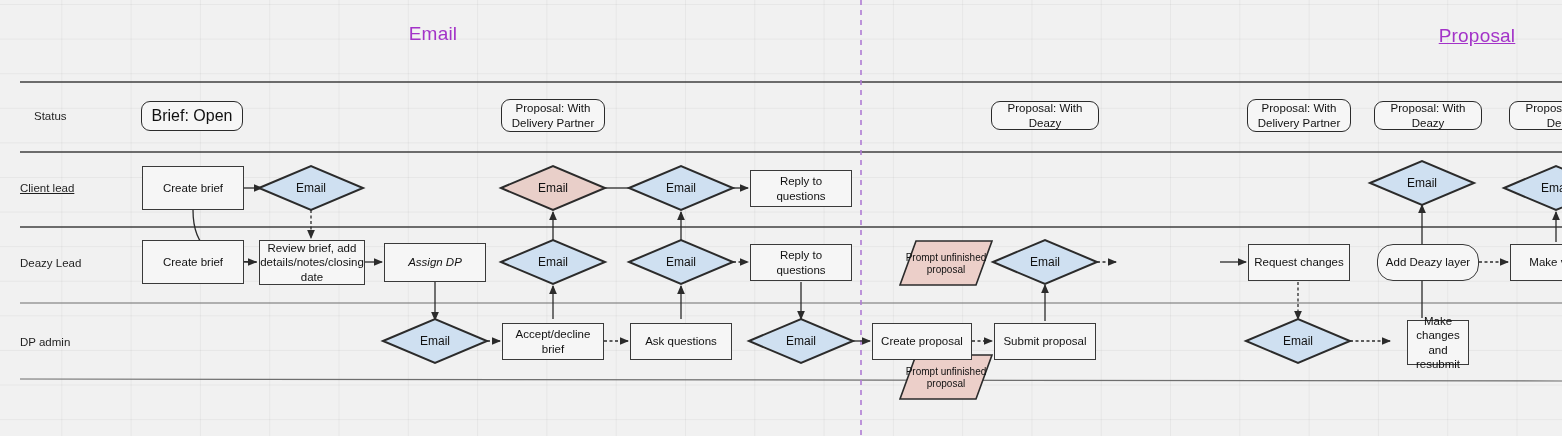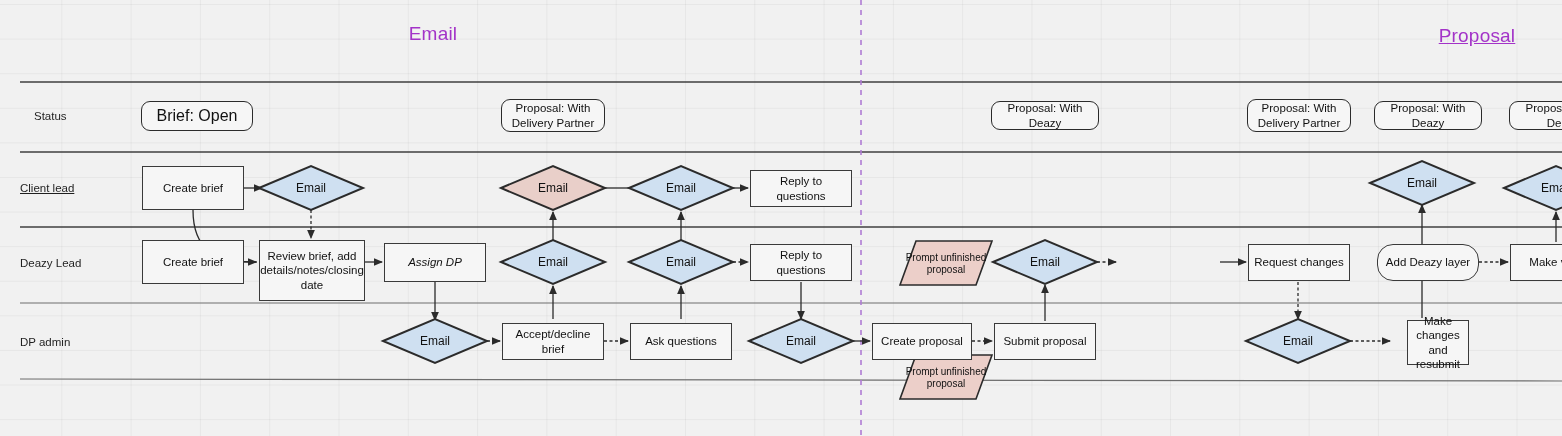--- a/index.html
+++ b/index.html
@@ -156,21 +156,21 @@
     </g>
 </svg>
 
 <div class="layer" id="html-layer">
     <div class="phase" style="left: 433px; top: 23px;">Email</div>
     <div class="phase" style="left: 1477px; top: 25px; text-decoration: underline;">Proposal</div>
     <div class="lane-label" style="left: 20px; top: 110px; margin-left: 14px;">Status</div>
     <div class="lane-label" style="left: 20px; top: 182px; text-decoration: underline;">Client lead</div>
     <div class="lane-label" style="left: 20px; top: 257px;">Deazy Lead</div>
     <div class="lane-label" style="left: 20px; top: 336px;">DP admin</div>
-    <div class="node rounded big" style="left: 141px; top: 101px; width: 112px; height: 30px;">
+    <div class="node rounded big" style="left: 141px; top: 101px; width: 102px; height: 30px;">
       <span>Brief: Open</span>
     </div>
     <div class="node rounded" style="left: 501px; top: 99px; width: 104px; height: 33px;">
       <span>Proposal: With Delivery Partner</span>
     </div>
     <div class="node rounded" style="left: 991px; top: 101px; width: 108px; height: 29px;">
       <span>Proposal: With Deazy</span>
     </div>
     <div class="node rounded" style="left: 1247px; top: 99px; width: 104px; height: 33px;">
       <span>Proposal: With Delivery Partner</span>
@@ -183,21 +183,21 @@
     </div>
     <div class="node rect" style="left: 142px; top: 166px; width: 102px; height: 44px;">
       <span>Create brief</span>
     </div>
     <div class="node rect" style="left: 750px; top: 170px; width: 102px; height: 37px;">
       <span>Reply to questions</span>
     </div>
     <div class="node rect" style="left: 142px; top: 240px; width: 102px; height: 44px;">
       <span>Create brief</span>
     </div>
-    <div class="node rect" style="left: 259px; top: 240px; width: 106px; height: 61px;">
+    <div class="node rect" style="left: 259px; top: 240px; width: 106px; height: 45px;">
       <span>Review brief, add details/notes/closing date</span>
     </div>
     <div class="node rect" style="left: 384px; top: 243px; width: 102px; height: 39px; font-style: italic;">
       <span>Assign DP</span>
     </div>
     <div class="node rect" style="left: 750px; top: 244px; width: 102px; height: 37px;">
       <span>Reply to questions</span>
     </div>
     <div class="node rect" style="left: 1248px; top: 244px; width: 102px; height: 37px;">
       <span>Request changes</span>

